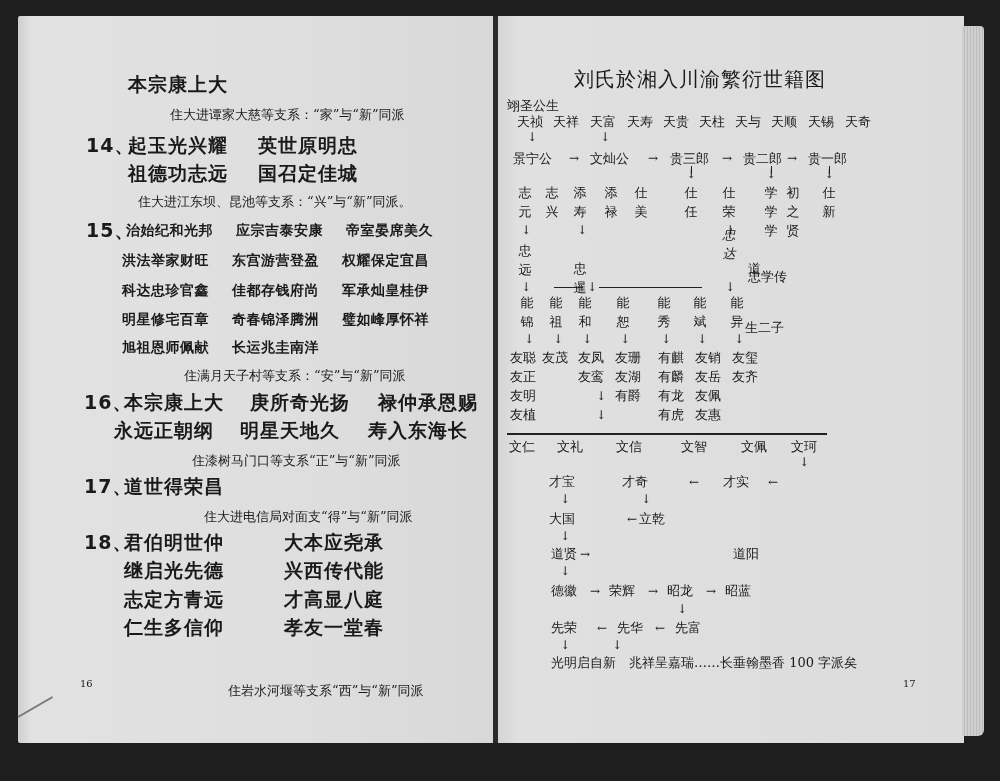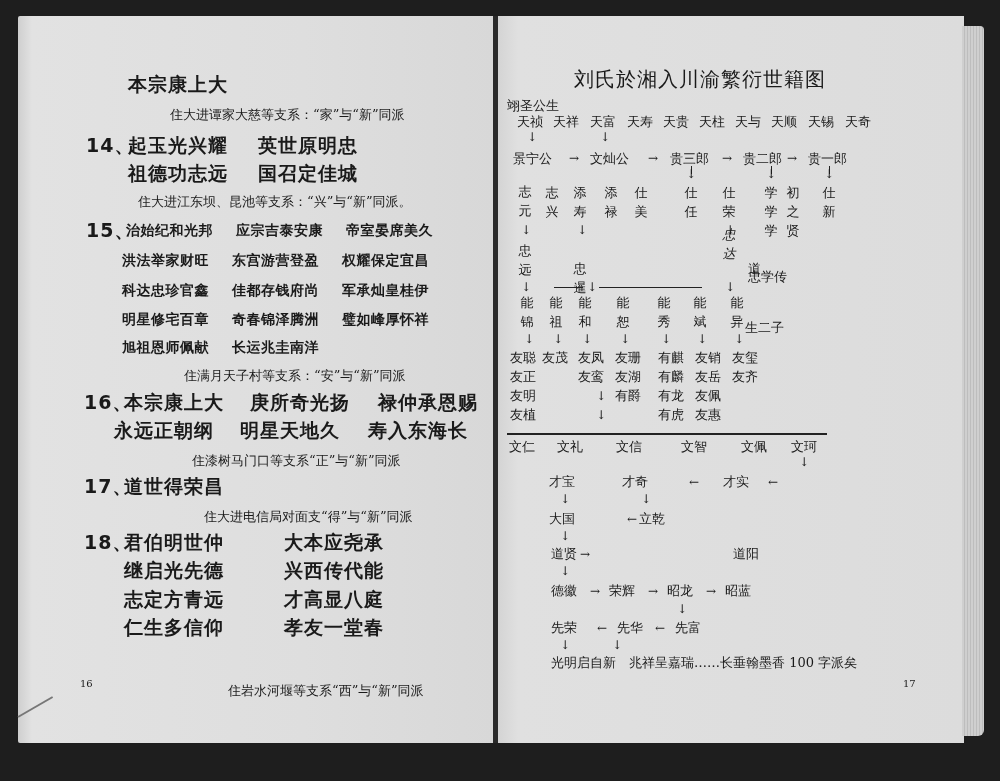--- a/index.html
+++ b/index.html
@@ -140,21 +140,21 @@
   <div class="arrow" style="left:787px;top:152px;">→</div>
   <div class="t serif rt" style="left:808px;top:150px;">贵一郎</div>
 
   <div class="vline" style="left:691px;top:166px;height:8px;"></div>
   <div class="vline" style="left:771px;top:166px;height:8px;"></div>
   <div class="vline" style="left:829px;top:166px;height:8px;"></div>
   <div class="arrow" style="left:686px;top:168px;">↓</div>
   <div class="arrow" style="left:766px;top:168px;">↓</div>
   <div class="arrow" style="left:824px;top:168px;">↓</div>
 
-  <div class="t serif rt vert" style="left:518px;top:183px;font-family:Liberation Mono, monospace;">志元</div>
+  <div class="t serif rt vert" style="left:518px;top:183px;">志元</div>
   <div class="t serif rt vert" style="left:545px;top:183px;">志兴</div>
   <div class="t serif rt vert" style="left:573px;top:183px;">添寿</div>
   <div class="t serif rt vert" style="left:604px;top:183px;">添禄</div>
   <div class="t serif rt vert" style="left:634px;top:183px;">仕美</div>
   <div class="t serif rt vert" style="left:684px;top:183px;">仕任</div>
   <div class="t serif rt vert" style="left:722px;top:183px;">仕荣</div>
   <div class="t serif rt vert" style="left:764px;top:183px;">学学学</div>
   <div class="t serif rt vert" style="left:786px;top:183px;">初之贤</div>
   <div class="t serif rt vert" style="left:822px;top:183px;">仕新</div>
 

